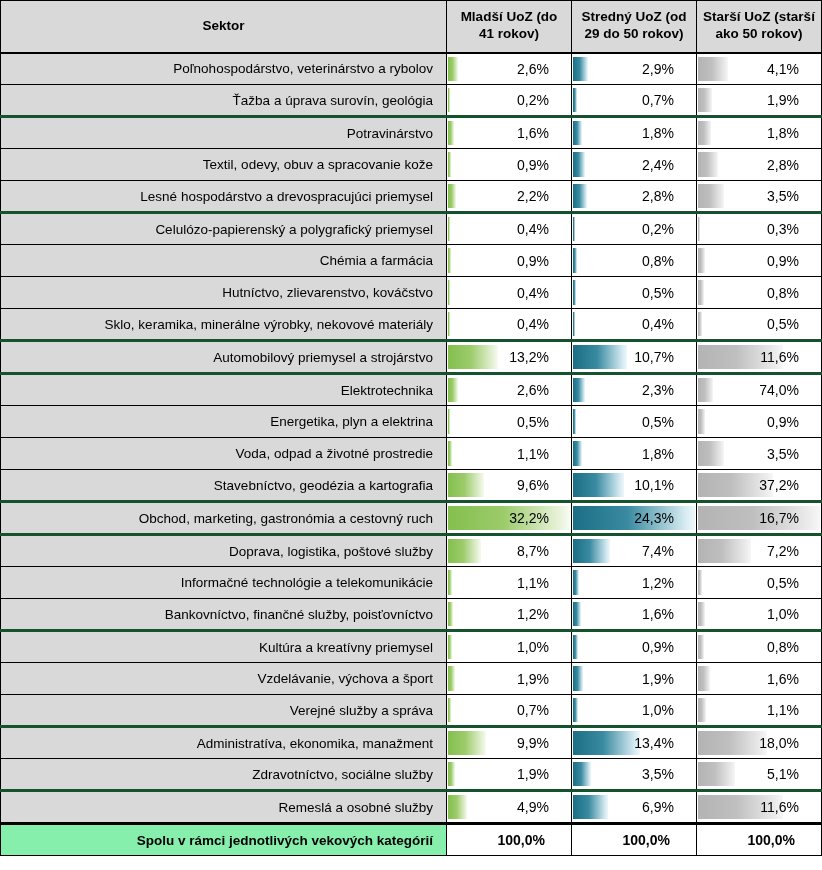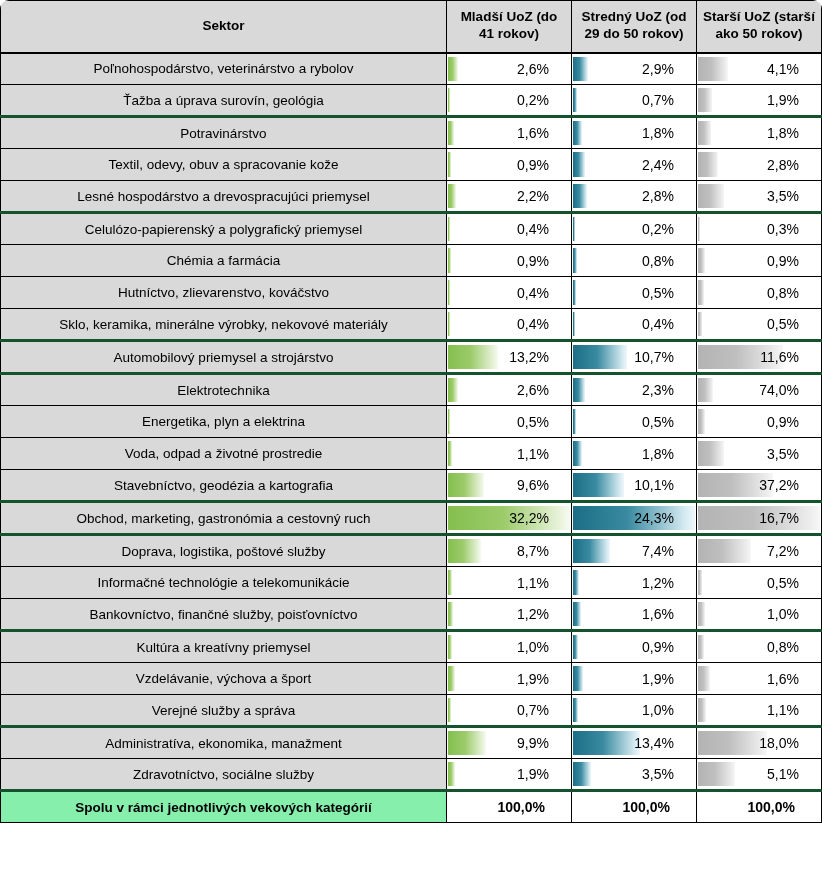--- a/index.html
+++ b/index.html
@@ -6,21 +6,20 @@
   html, body {
     margin: 0; padding: 0;
     background: #ffffff;
     font-family: "Liberation Sans", sans-serif;
   }
   #sheet {
     width: 822px; height: 870px;
     position: relative;
     background: #ffffff;
     overflow: hidden;
-    border-radius: 9px;
   }
   table.grid {
     width: 822px;
     border-collapse: collapse;
     table-layout: fixed;
   }
   col.c-sector { width: 446px; }
   col.c-val    { width: 125px; }
 
   
@@ -45,21 +44,21 @@
     border: 1px solid #000000;
     padding: 0;
     height: 32px;
     font-size: 13.5px;
     color: #000000;
     vertical-align: middle;
   }
   td.sector {
     background: #d9d9d9;
     padding: 0 13px;
-    text-align: center;
+    text-align: right;
     white-space: nowrap;
     overflow: hidden;
   }
   td.valcell {
     background: #ffffff;
     position: relative;
     padding: 0;
   }
   
   tr.grp td { border-bottom: 3px solid #14532d; }
@@ -450,20 +449,35 @@
           </td>
           <td class="valcell">
             <div class="bar blue" style="width: 18px;"></div>
             <span class="num">3,5%</span>
           </td>
           <td class="valcell">
             <div class="bar gray" style="width: 37px;"></div>
             <span class="num">5,1%</span>
           </td>
         </tr>
+        <tr>
+          <td class="sector">Remeslá a osobné služby</td>
+          <td class="valcell">
+            <div class="bar green" style="width: 19px;"></div>
+            <span class="num">4,9%</span>
+          </td>
+          <td class="valcell">
+            <div class="bar blue" style="width: 35px;"></div>
+            <span class="num">6,9%</span>
+          </td>
+          <td class="valcell">
+            <div class="bar gray" style="width: 85px;"></div>
+            <span class="num">11,6%</span>
+          </td>
+        </tr>
         <tr class="total">
           <td class="sector">Spolu v rámci jednotlivých vekových kategórií</td>
           <td class="valcell">
             <span class="num">100,0%</span>
           </td>
           <td class="valcell">
             <span class="num">100,0%</span>
           </td>
           <td class="valcell">
             <span class="num">100,0%</span>

